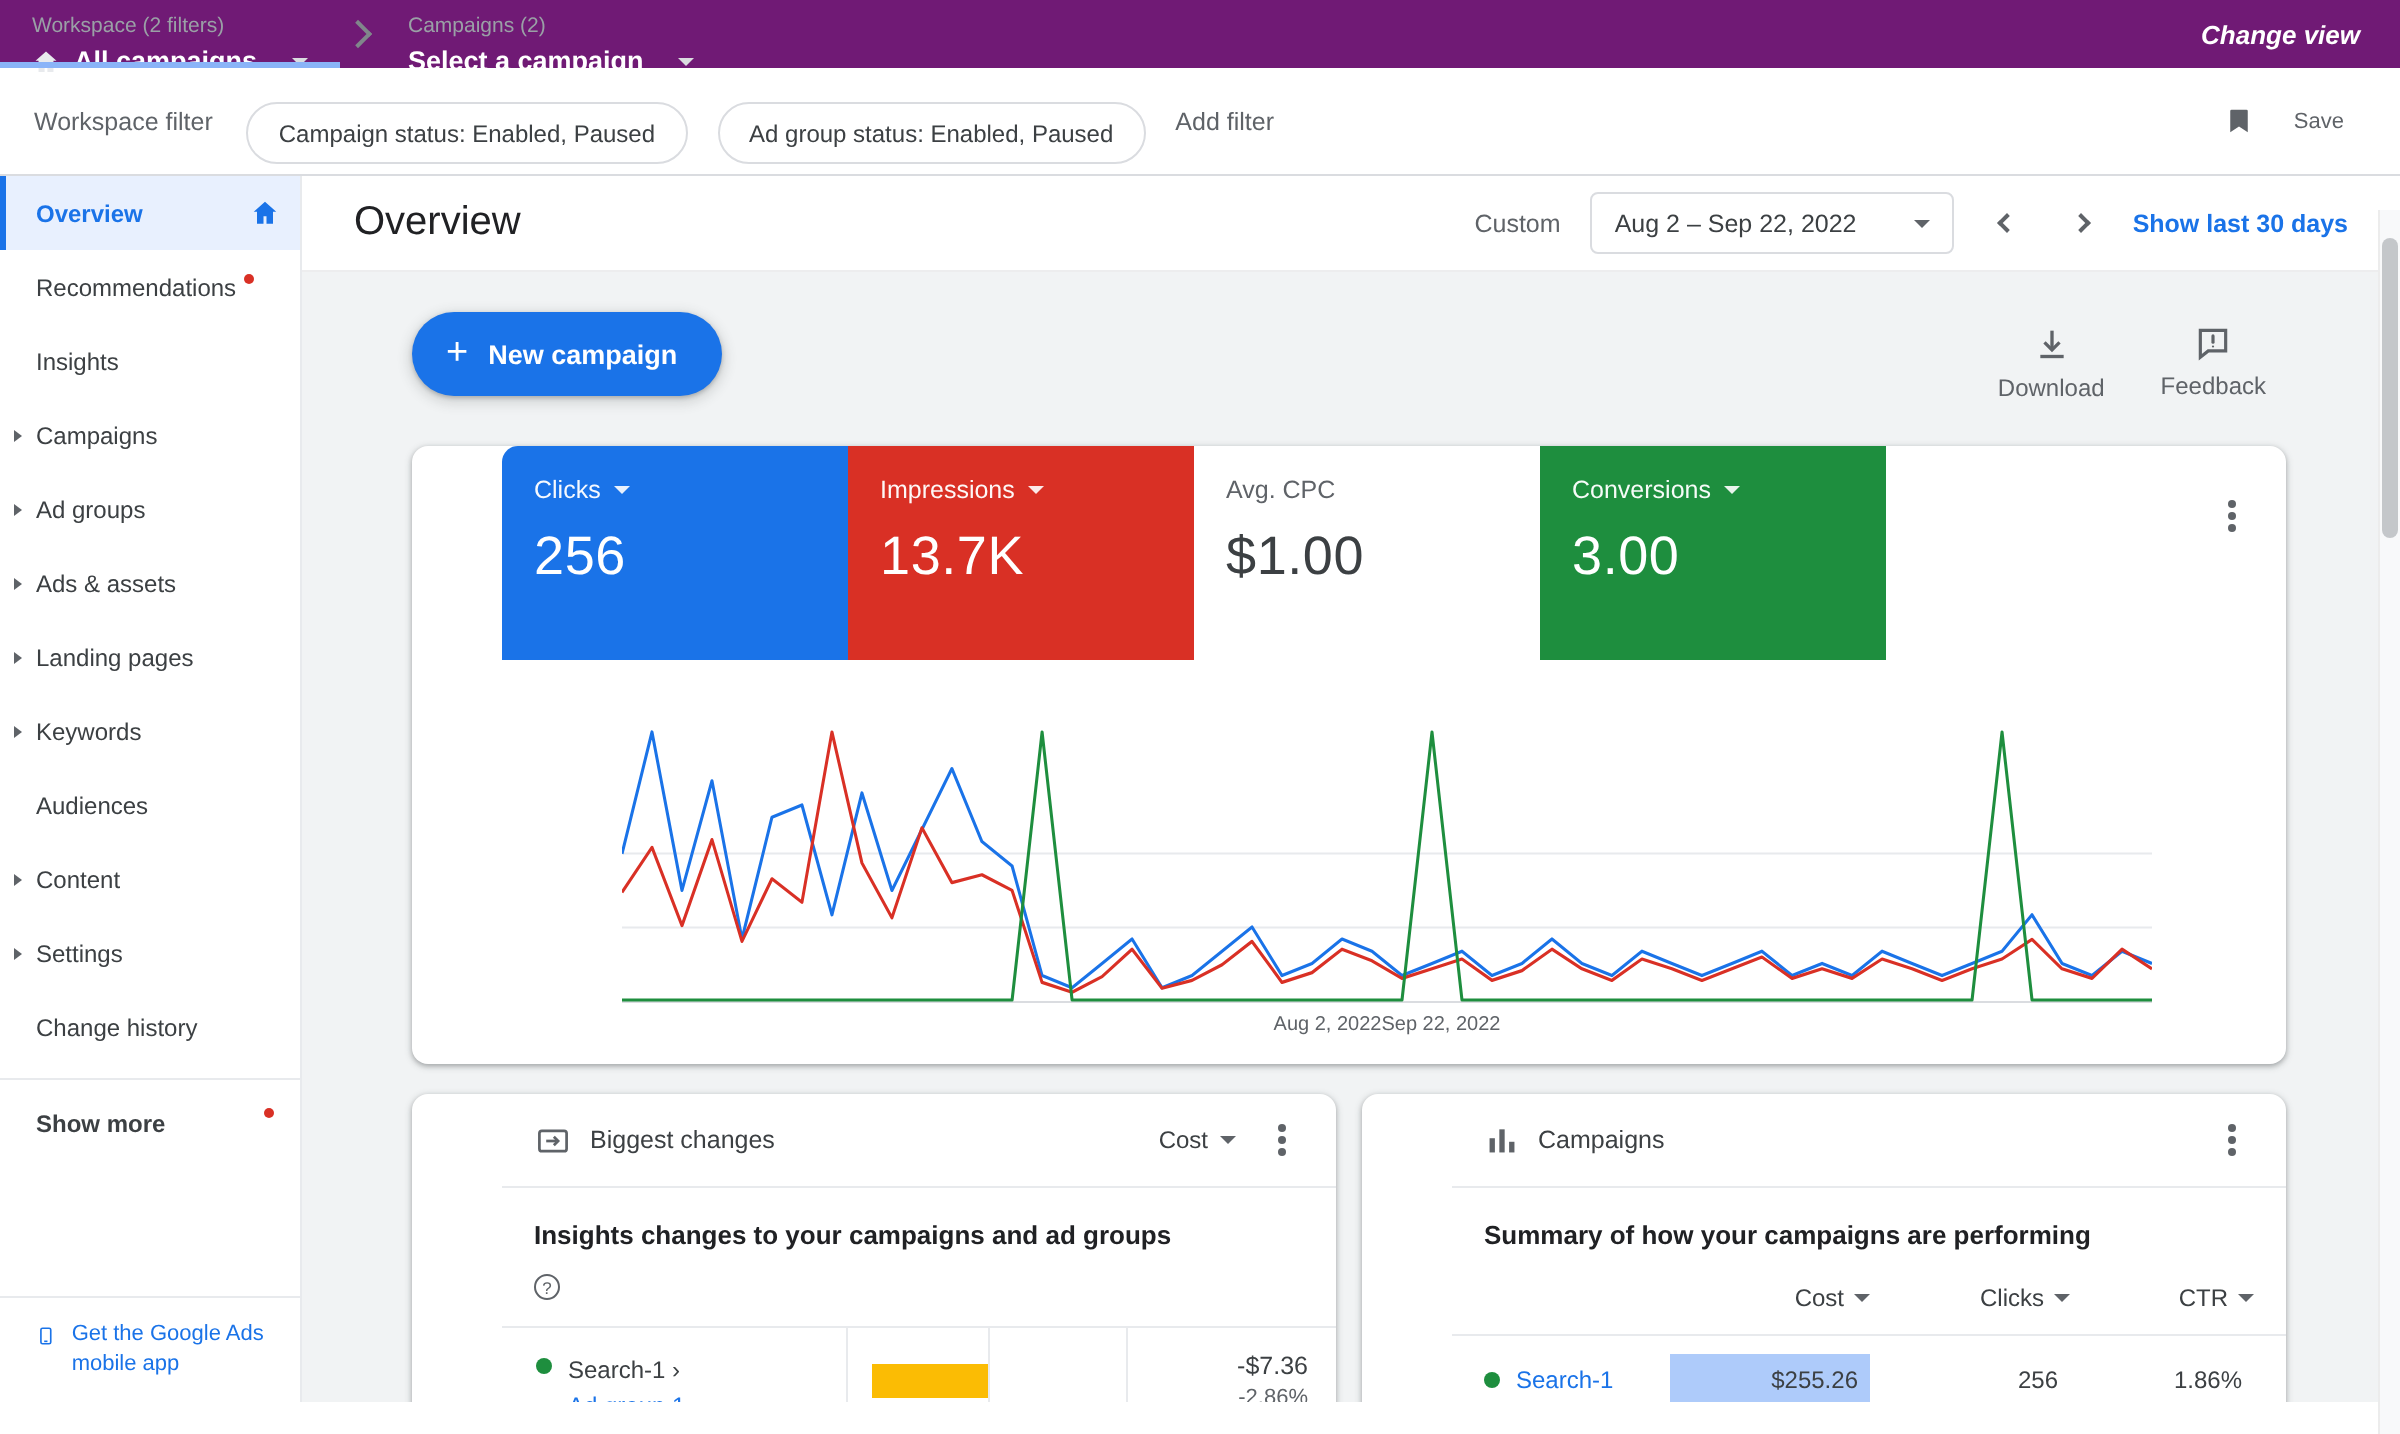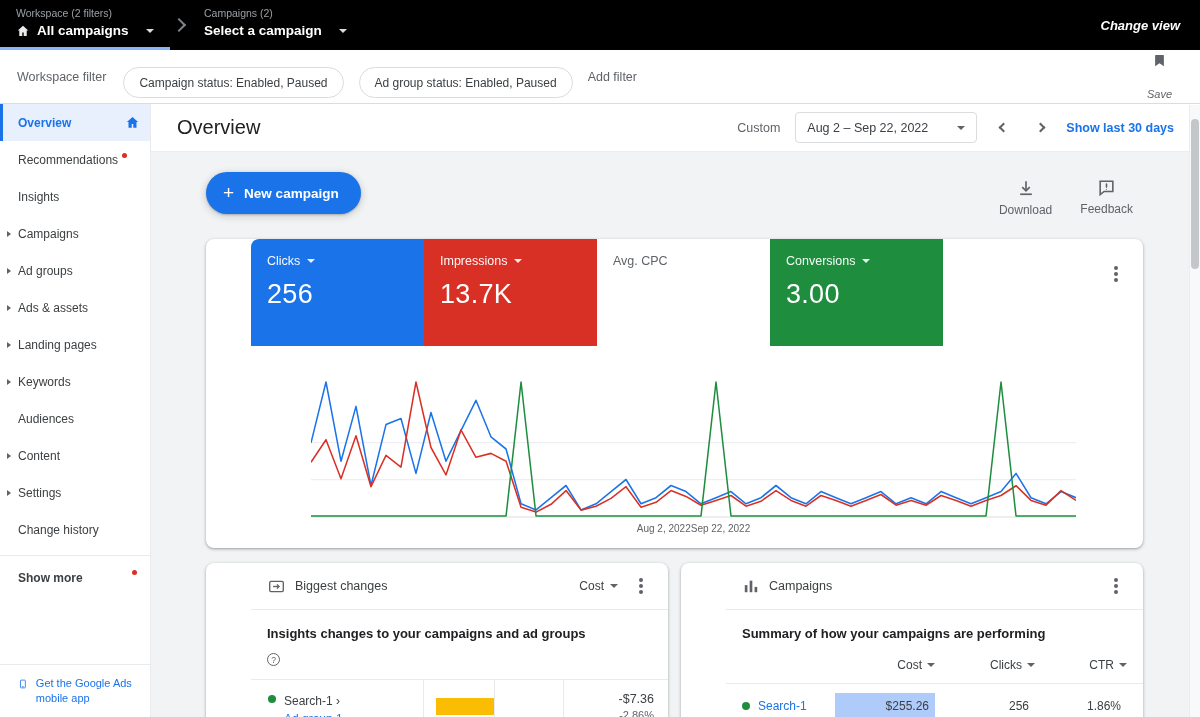--- a/index.html
+++ b/index.html
@@ -1,38 +1,38 @@
 <!DOCTYPE html>
 <html><head>
 <meta charset="utf-8">
 <style>
   * { box-sizing: border-box; margin: 0; padding: 0; }
   html,body { background:#fff; }
   body { font-family: "Liberation Sans", "DejaVu Sans", sans-serif; }
   .app { position:relative; width:1200px; height:717px; overflow:hidden; background:#fff; color:#3c4043; }
 
   
-  .topbar { height:50px; background:#000000; display:flex; align-items:stretch; flex-shrink:0; }
+  .topbar { height:34px; background:#701a75; display:flex; align-items:stretch; flex-shrink:0; }
   .tb-section { position:relative; padding:7px 14px 0 16px; min-width:170px; cursor:pointer; }
   .tb-eyebrow { font-size:10.5px; color:#9aa0a6; }
   .tb-main { display:flex; align-items:center; gap:7px; margin-top:4px; font-size:13.5px; font-weight:bold; color:#fff; }
   .tb-underline { position:absolute; left:0; right:0; bottom:0; height:3px; background:#8ab4f8; }
   .tb-sep { width:18px; display:flex; align-items:center; justify-content:center; }
   .tb-sep .sep-chev { width:10px; height:10px; border-top:2px solid #80868b; border-right:2px solid #80868b; transform:rotate(45deg); }
   .tb-spacer { flex:1; }
   .tb-changeview { align-self:center; margin-right:20px; font-size:13px; font-weight:bold; color:#fff; cursor:pointer;font-style:italic; }
   .caret { width:0; height:0; border-left:4px solid transparent; border-right:4px solid transparent; border-top:4.5px solid currentColor; display:inline-block; }
   .tb-main .caret { margin-left:10px; color:#dadce0; }
 
   
   .filterbar { height:54px; background:#fff; border-bottom:1px solid #dadce0; display:flex; align-items:center; padding:0 14px 0 17px; gap:15px; }
   .fb-title { font-size:12.5px; color:#5f6368; margin-right:2px; }
   .fb-pill { border:1px solid #dadce0; border-radius:16px; height:31px; display:flex; align-items:center; padding:0 15px; font-size:12px; color:#3c4043; background:#fff; cursor:pointer; white-space:nowrap;margin-top:12px; }
   .fb-add { font-size:12.5px; color:#5f6368; cursor:pointer; }
-  .fb-save { margin-left:auto; display:flex; flex-direction:column; align-items:center; gap:20px; color:#5f6368; font-size:11px; padding-right:14px; cursor:pointer;font-style:italic; }
+  .fb-save { margin-left:auto; display:flex; flex-direction:row; align-items:center; gap:20px; color:#5f6368; font-size:11px; padding-right:14px; cursor:pointer; }
 
   
   .content-row { display:flex; height:613px; }
 
   
   .sidebar { width:151px; background:#fff; border-right:1px solid #e8eaed; display:flex; flex-direction:column; flex-shrink:0; }
   .sb-item { position:relative; height:37px; display:flex; align-items:center; padding:0 10px 0 18px; font-size:12px; color:#3c4043; cursor:pointer; flex-shrink:0; }
   .sb-item.selected { background:#e8f0fe; color:#1a73e8; font-weight:bold; }
   .sb-item.selected::before { content:""; position:absolute; left:0; top:0; bottom:0; width:3px; background:#1a73e8; }
   .sb-home { margin-left:auto; }
@@ -293,20 +293,21 @@
               <div class="t-label">
                   <span>Impressions</span>
                   <span class="caret"></span>
                 </div>
               <div class="t-value">13.7K</div>
             </div>
             <div class="tile metric-tile plain">
               <div class="t-label">
                   <span>Avg. CPC</span>
                 </div>
+              <div class="t-value">$1.00</div>
             </div>
             <div class="tile metric-tile" style="background: rgb(30, 142, 62);">
               <div class="t-label">
                   <span>Conversions</span>
                   <span class="caret"></span>
                 </div>
               <div class="t-value">3.00</div>
             </div>
             <div class="tiles-rest">
               <span class="kebab-btn">

